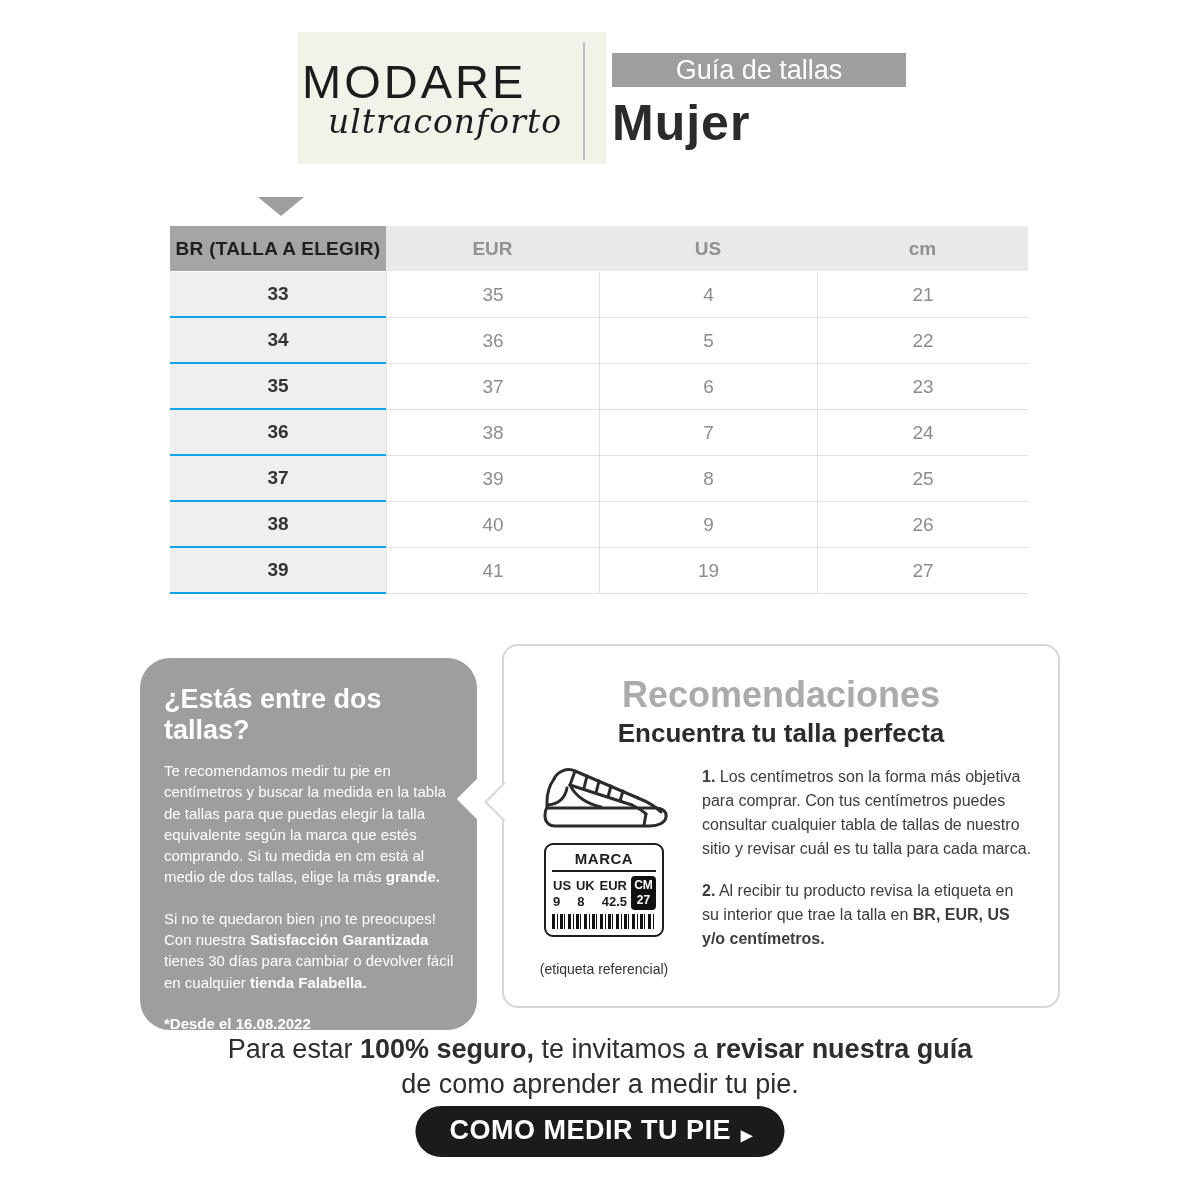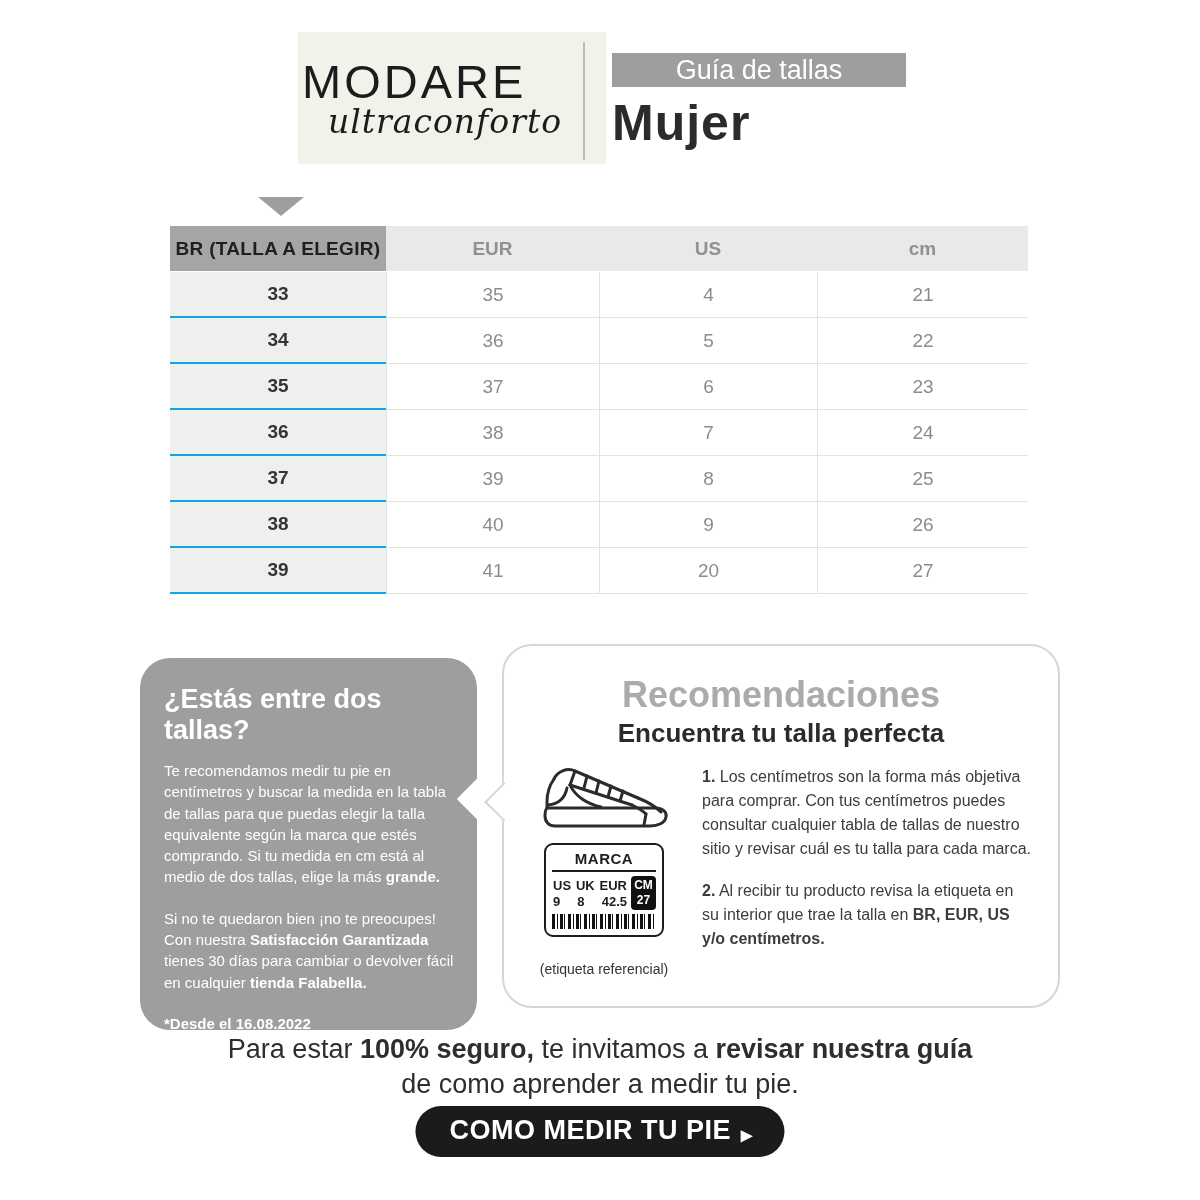--- a/index.html
+++ b/index.html
@@ -37,21 +37,21 @@
   .bubble{position:absolute;left:140px;top:658px;width:337px;height:372px;background:#9e9e9e;
           border-radius:30px;color:#fff;padding:26px 22px 0 24px;box-sizing:border-box;}
   .bubble-notch{position:absolute;right:-16px;top:126px;width:30px;height:30px;background:#fff;
                 transform:rotate(45deg);}
   .bubble-title{font-size:27px;font-weight:700;margin:0 0 14px 0;}
   .bubble p{font-size:15px;line-height:1.42;margin:0 0 20px 0;}
   .bubble .foot{font-weight:700;font-size:15px;margin:0;}
 
   
   .reco-box{position:absolute;left:502px;top:644px;width:558px;height:364px;background:#fff;
-            border:2px solid #d6d6d6;border-radius:30px;box-sizing:border-box;}
+            border:2px solid #d6d6d6;border-radius:16px;box-sizing:border-box;}
   .reco-tab{position:absolute;left:-14px;top:142px;width:26px;height:26px;background:#fff;
             border-left:2px solid #d6d6d6;border-bottom:2px solid #d6d6d6;transform:rotate(45deg);}
   .reco-title{text-align:center;font-size:36px;font-weight:700;color:#ababab;margin:28px 0 0 0;}
   .reco-subtitle{text-align:center;font-size:26px;font-weight:700;color:#2b2b2b;margin:2px 0 0 0;}
   .reco-body{display:flex;padding:10px 26px 0 16px;}
   .reco-left{width:168px;flex:none;text-align:center;}
   .sneaker{margin:4px 0 6px 2px;}
   .size-label{width:104px;margin:2px auto 0 auto;border:2.5px solid #1d1d1d;border-radius:9px;
               padding:5px 6px 6px 6px;background:#fff;}
   .label-brand{font-size:15px;font-weight:700;letter-spacing:.5px;color:#1d1d1d;
@@ -135,21 +135,21 @@
     </div>
     <div class="trow">
       <div class="cell c-first">38</div>
       <div class="cell c-data">40</div>
       <div class="cell c-data">9</div>
       <div class="cell c-data">26</div>
     </div>
     <div class="trow">
       <div class="cell c-first">39</div>
       <div class="cell c-data">41</div>
-      <div class="cell c-data">20</div>
+      <div class="cell c-data">19</div>
       <div class="cell c-data">27</div>
     </div>
   </div>
 
   <div class="bubble">
     <div class="bubble-notch"></div>
     <h2 class="bubble-title">¿Estás entre dos tallas?</h2>
     <p><span>Te recomendamos medir tu pie en centímetros y buscar la medida en la tabla de tallas para que puedas elegir la talla equivalente según la marca que estés comprando. Si tu medida en cm está al medio de dos tallas, elige la más </span><b>grande.</b></p>
     <p><span>Si no te quedaron bien ¡no te preocupes! Con nuestra </span><b>Satisfacción Garantizada</b><span> tienes 30 días para cambiar o devolver fácil en cualquier </span><b>tienda Falabella.</b></p>
     <p class="foot">*Desde el 16.08.2022</p>

